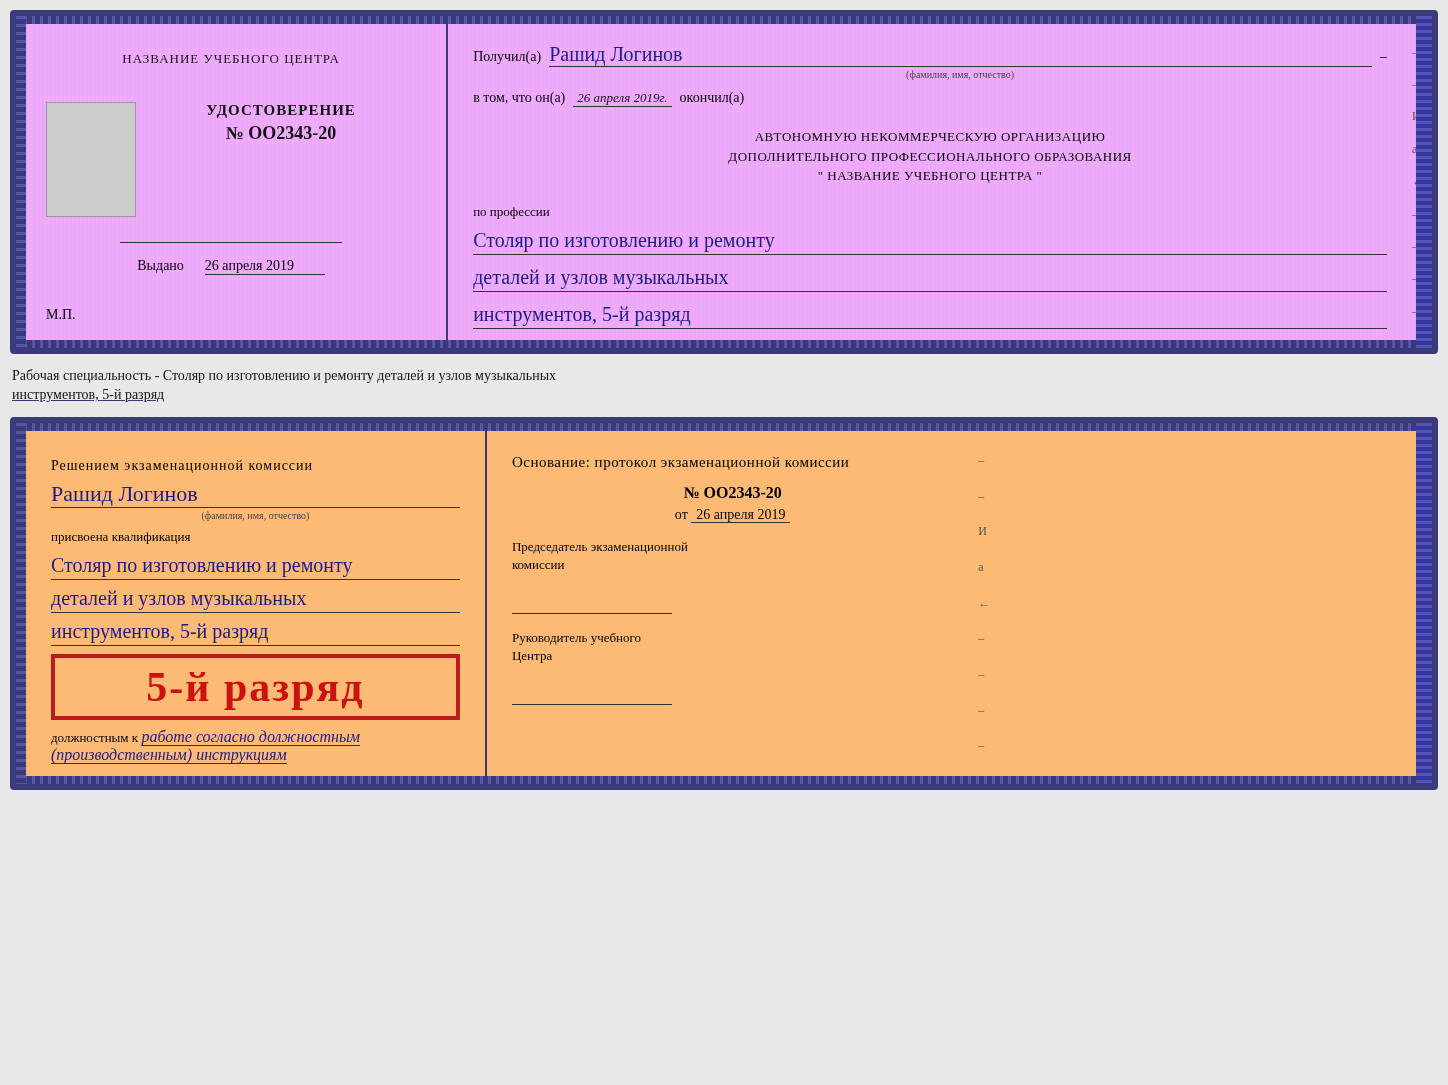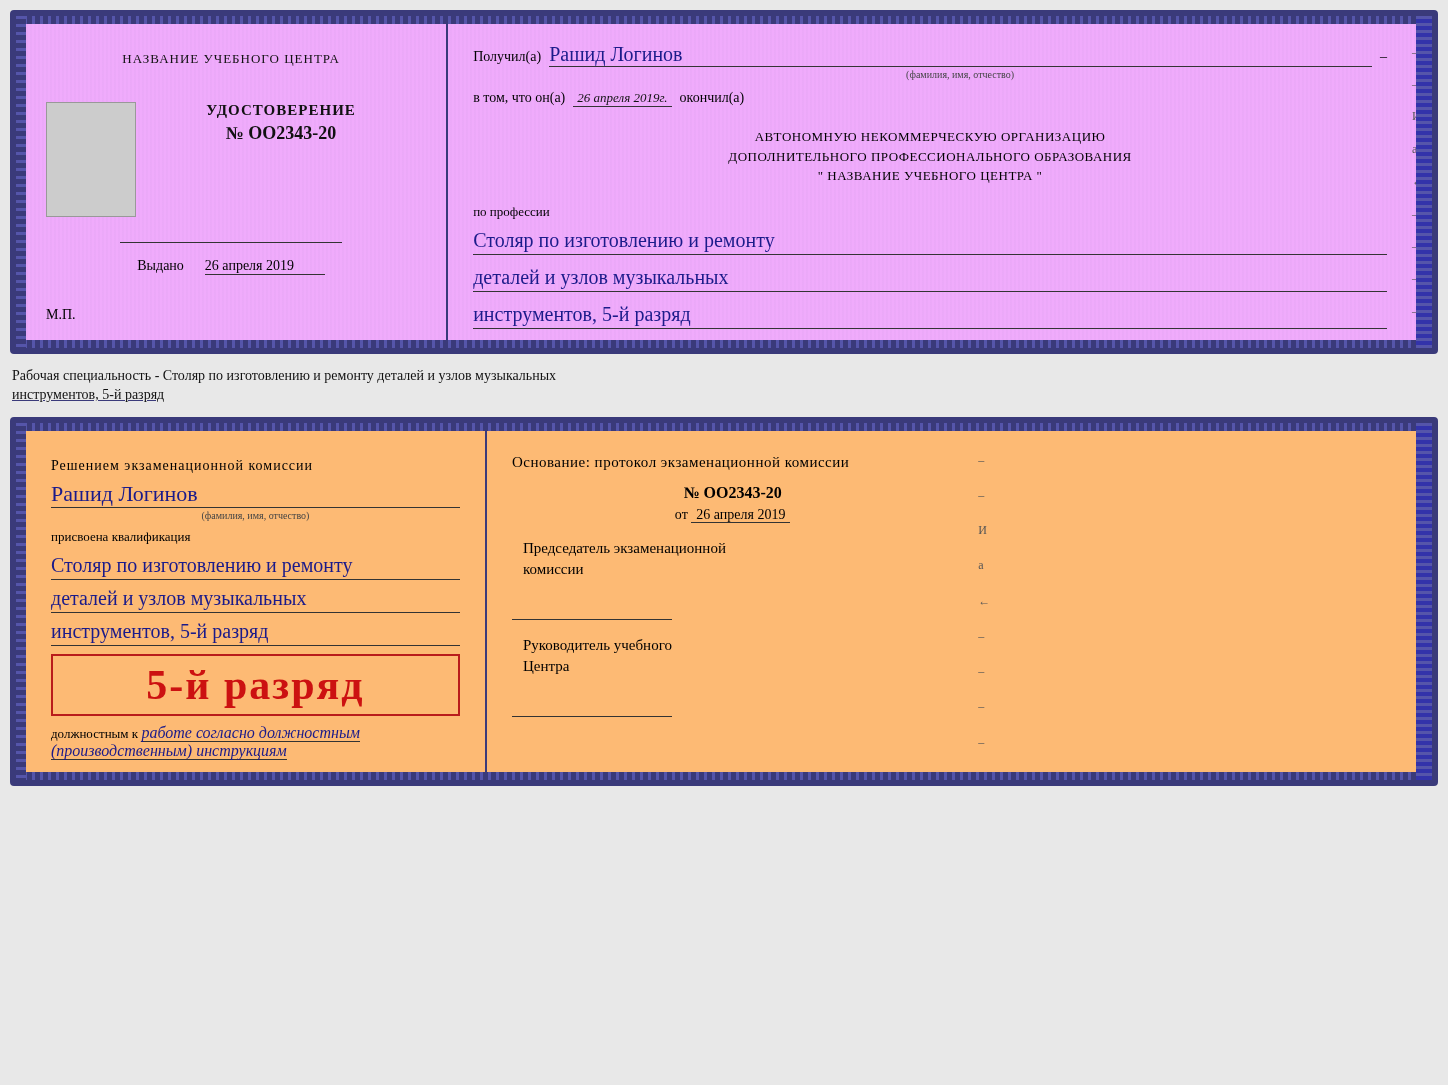--- a/index.html
+++ b/index.html
@@ -255,21 +255,21 @@
     .prisvoena {
       font-size: 13px;
       margin: 6px 0;
     }
 
     .big-red-rank {
       font-size: 42px;
       font-weight: bold;
       color: #cc1111;
       text-align: center;
-      border: 2px solid #b91c1c;
+      border: 4px solid #b91c1c;
       padding: 5px 15px;
       margin: 8px 0;
       letter-spacing: 2px;
     }
 
     .dopuskaetsya {
       font-size: 13px;
       margin-top: 5px;
     }
 
@@ -300,24 +300,23 @@
       font-size: 14px;
       text-align: center;
       margin-bottom: 11px;
     }
 
     .podpis-block {
       margin: 15px 0;
     }
 
     .podpis-title {
-      font-size: 15px;
+      font-size: 13px;
       margin-bottom: 20px;
       line-height: 1.4;
-      margin-left: 11px;
     }
 
     .podpis-line {
       border-bottom: 1px solid #333;
       width: 160px;
       height: 20px;
     }
 
     
     .side-deco {

